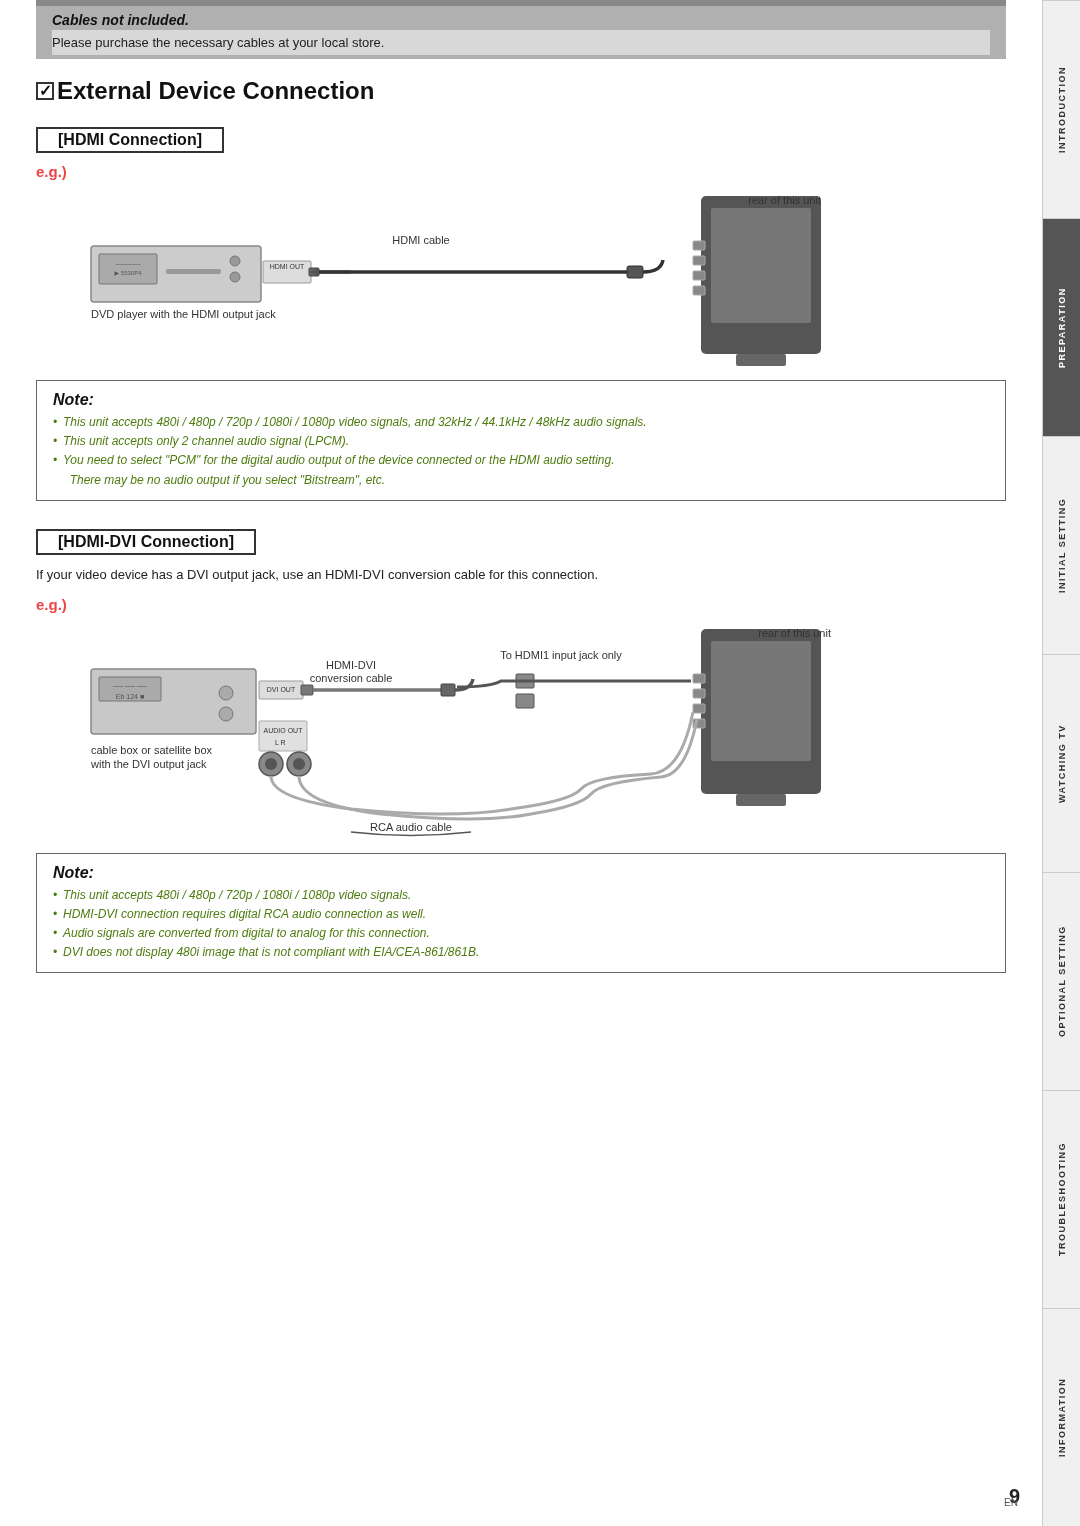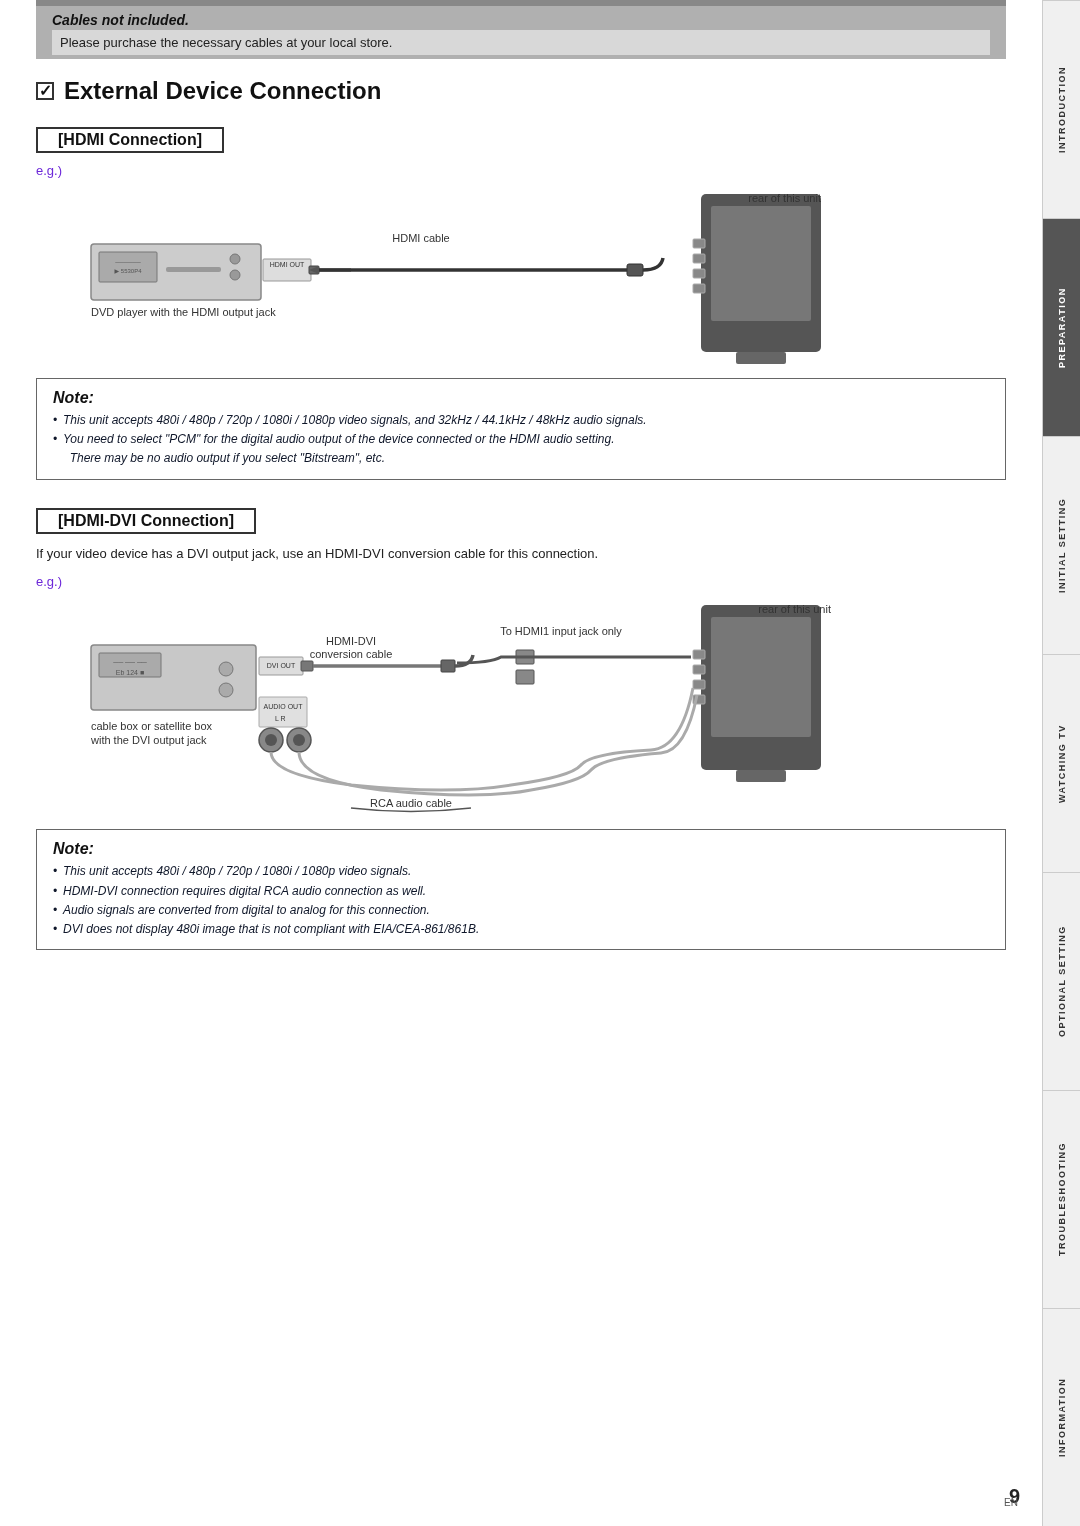--- a/index.html
+++ b/index.html
@@ -69,35 +69,35 @@
       margin-bottom: 2px;
     }
     .cables-title {
       font-size: 14px;
       font-weight: bold;
       font-style: italic;
       color: #111;
     }
     .cables-subtitle {
       background: #d8d8d8;
-      padding: 5px 0px 5px 8px;
+      padding: 5px 0px 5px 0px;
       font-size: 13px;
       color: #222;
       margin-top: 2px;
     }
 
     
     .section-title {
       font-size: 24px;
       font-weight: bold;
       color: #111;
       margin: 18px 0 14px 0;
       display: flex;
       align-items: center;
-      gap: 8px;
+      gap: 1px;
     }
     .section-title-checkbox {
       display: inline-block;
       width: 18px;
       height: 18px;
       border: 2px solid #333;
       position: relative;
       margin-right: 2px;
     }
     .section-title-checkbox::after {
@@ -123,43 +123,43 @@
 
     
     .body-text {
       font-size: 13px;
       color: #222;
       line-height: 1.6;
       margin-bottom: 10px;
     }
 
     .eg-label {
-      font-size: 13px;
-      font-weight: normal;
-      color: #6d28d9;
+      font-size: 15px;
+      font-weight: bold;
+      color: #ef4444;
       margin-bottom: 6px;
     }
 
     
     .note-box {
       border: 1px solid #666;
       padding: 10px 16px;
       margin: 14px 0;
       background: #fff;
     }
     .note-title {
       font-size: 16px;
       font-weight: bold;
       font-style: italic;
       color: #111;
       margin-bottom: 4px;
     }
     .note-item {
       font-size: 12px;
-      color: #0f172a;
+      color: #4d7c0f;
       line-height: 1.6;
       padding-left: 10px;
       position: relative;
     }
     .note-item::before {
       content: '•';
       position: absolute;
       left: 0;
     }
     .note-item-italic {
@@ -273,20 +273,23 @@
 
       <text x="20" y="132" font-size="11" fill="#333">DVD player with the HDMI output jack</text>
     </svg>
   </div>
 
   
   <div class="note-box">
     <div class="note-title">Note:</div>
     <div class="note-item note-item-italic">
       <span>This unit accepts 480i / 480p / 720p / 1080i / 1080p video signals, and 32kHz / 44.1kHz / 48kHz audio signals.</span>
+    </div>
+    <div class="note-item note-item-italic">
+      <span>This unit accepts only 2 channel audio signal (LPCM).</span>
     </div>
     <div class="note-item note-item-italic">
       <span>You need to select "PCM" for the digital audio output of the device connected or the HDMI audio setting.<br>&nbsp;&nbsp;There may be no audio output if you select "Bitstream", etc.</span>
     </div>
   </div>
 
   
   <div style="margin-top:20px;">
     <div class="subsection-title">[HDMI-DVI Connection]</div>
     <div class="body-text">If your video device has a DVI output jack, use an HDMI-DVI conversion cable for this connection.</div>

